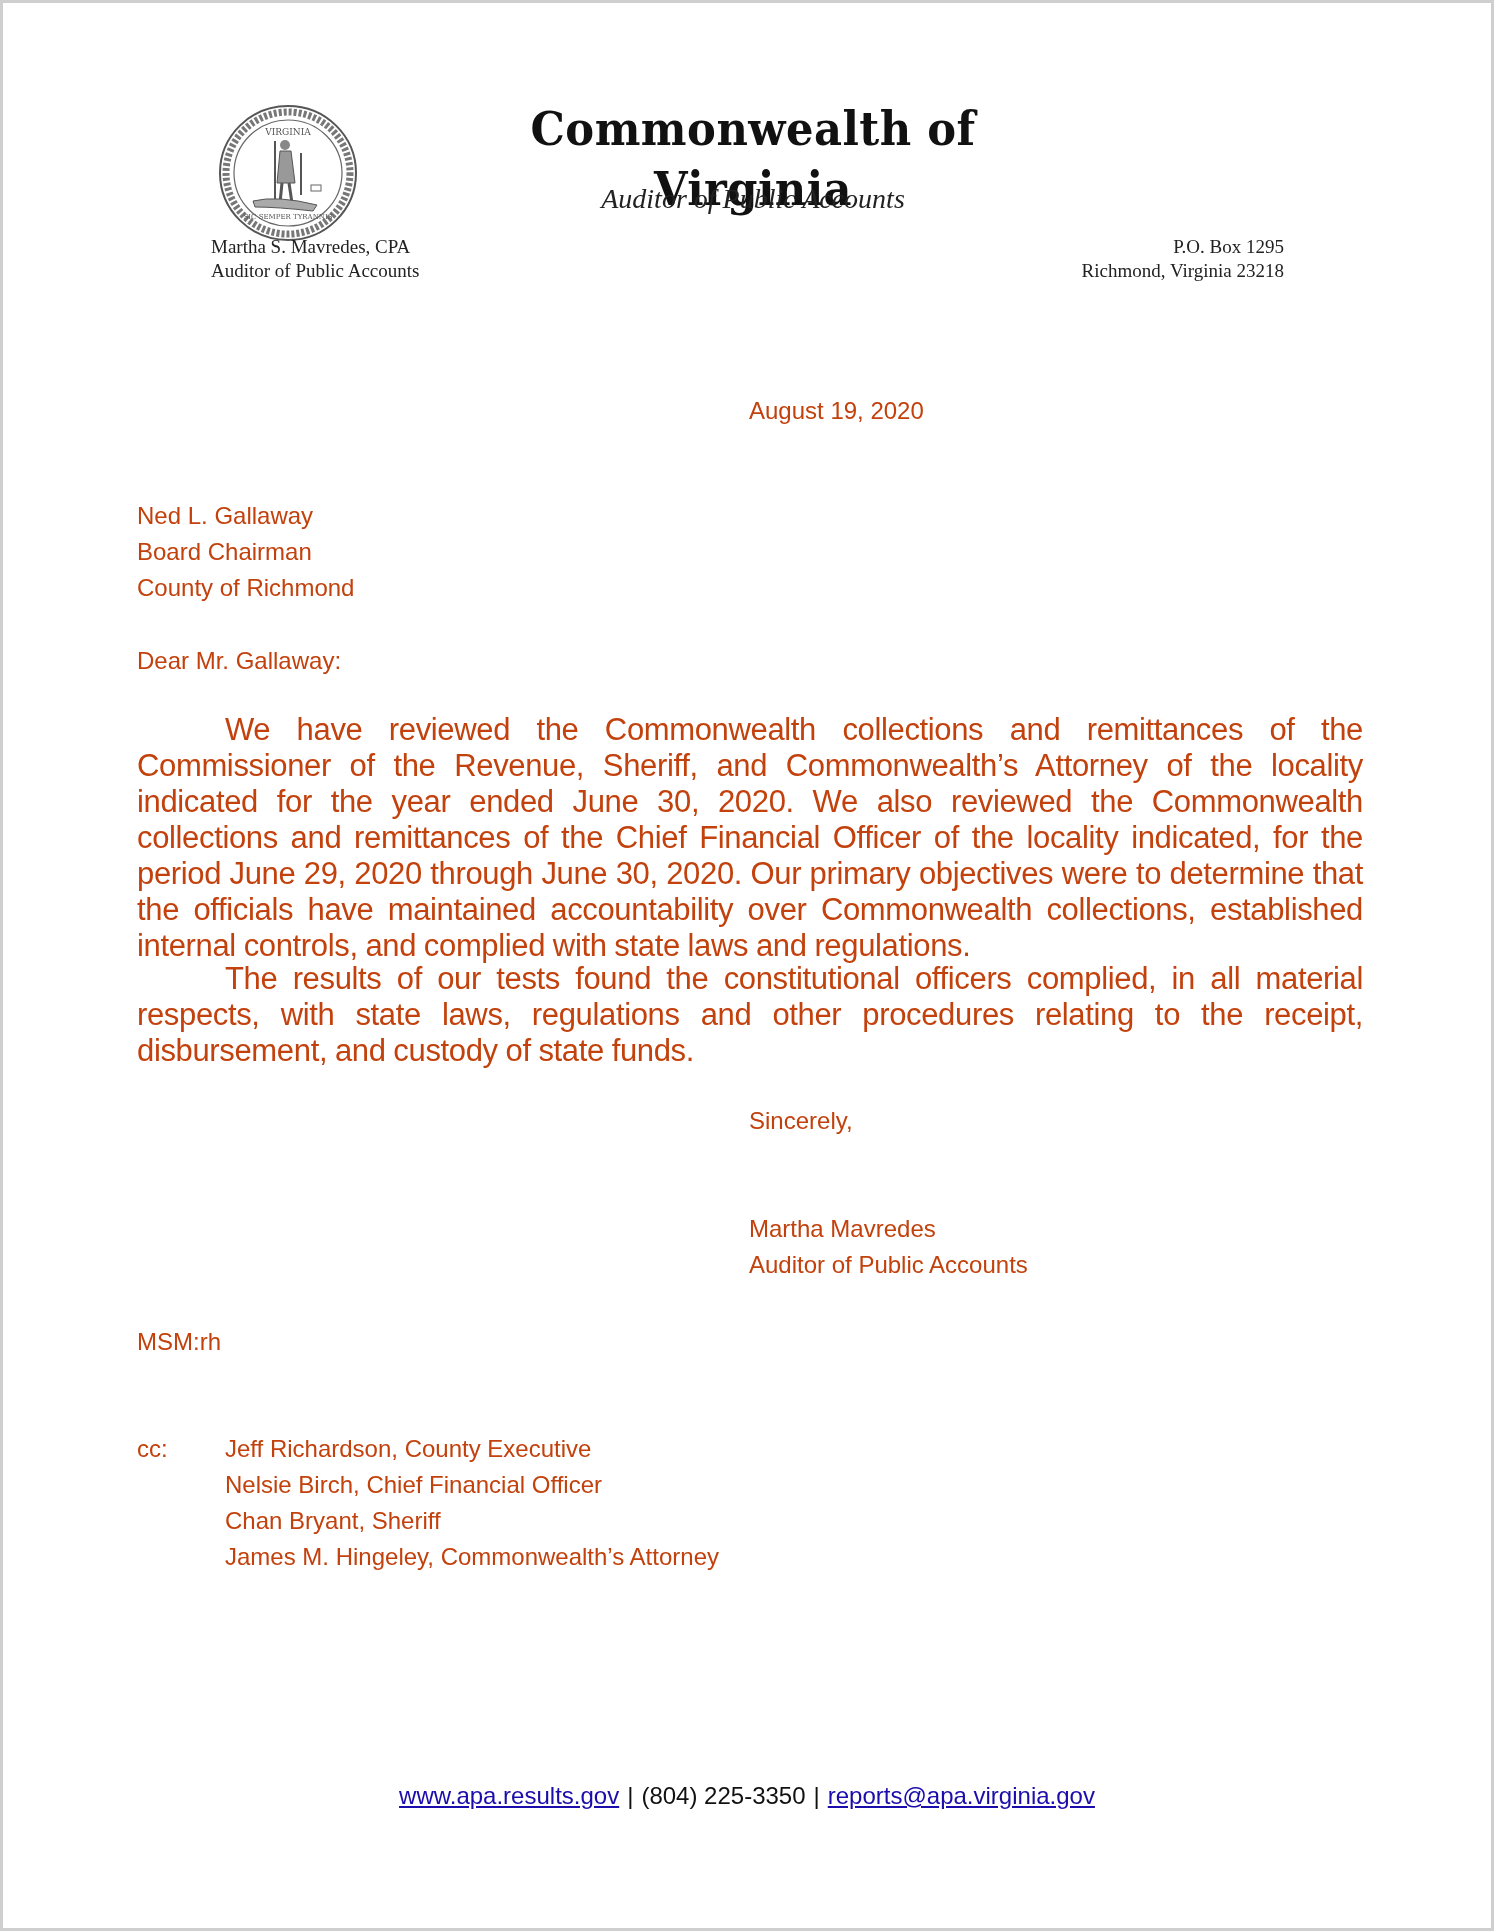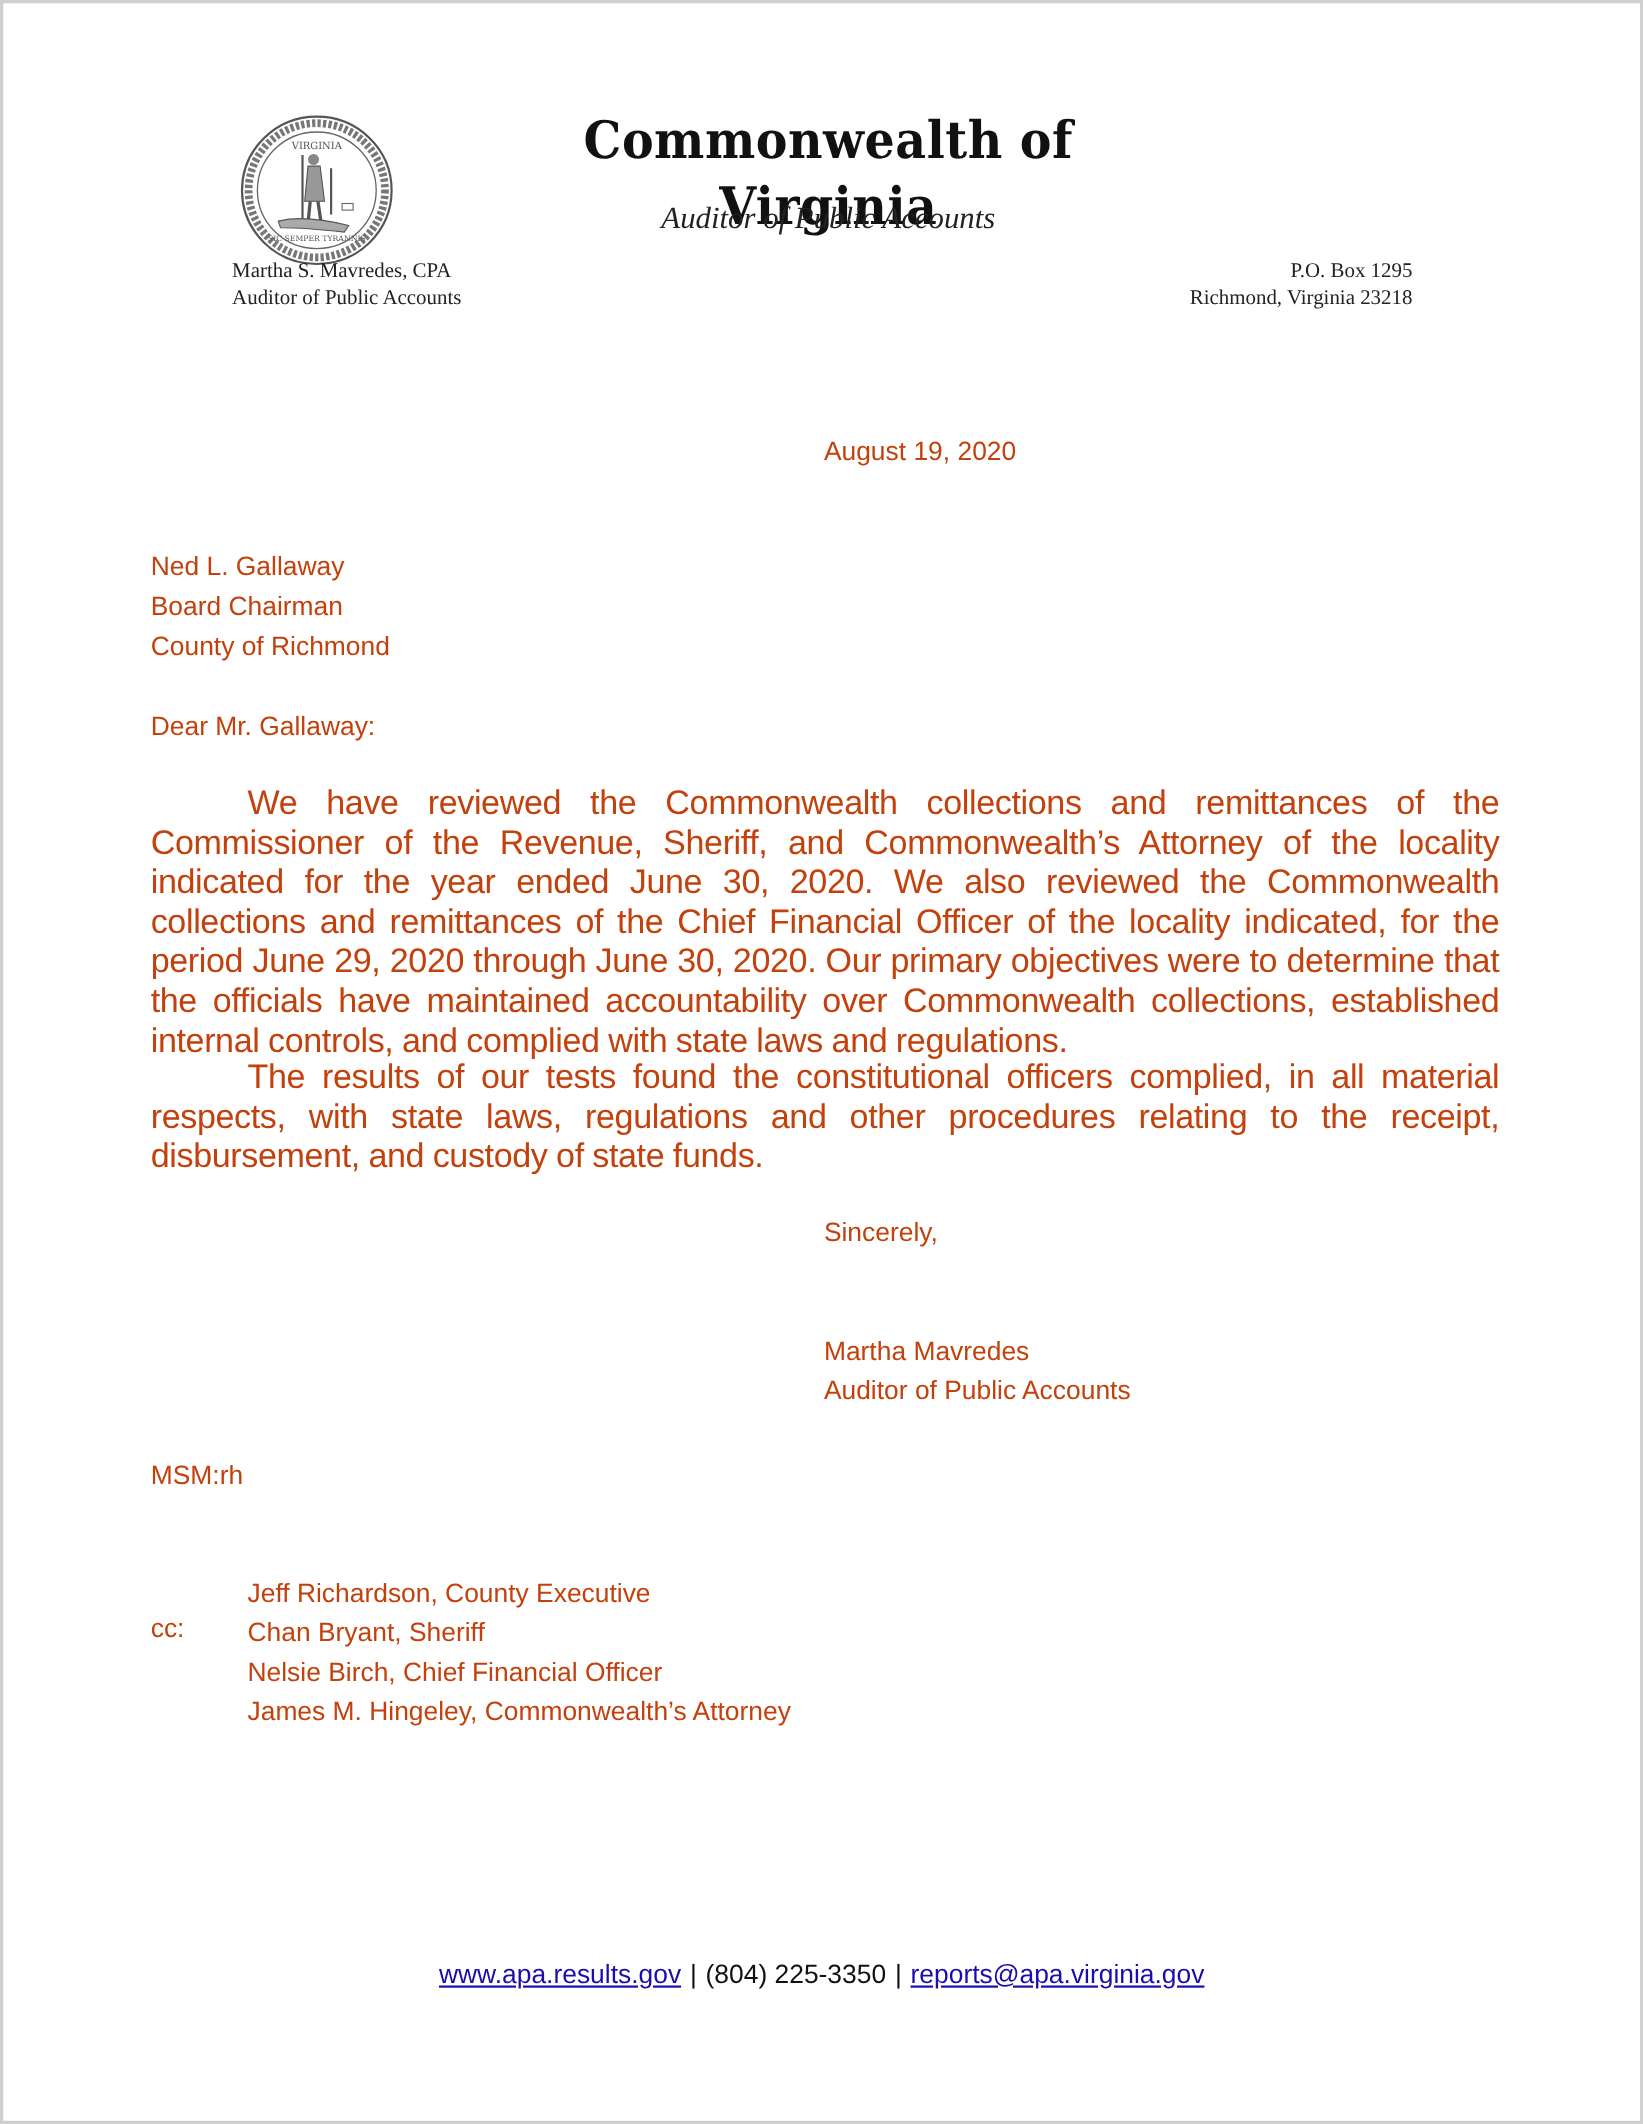--- a/index.html
+++ b/index.html
@@ -67,21 +67,21 @@
       font-size: 31px;
       letter-spacing: -0.35px;
       word-spacing: -0.5px;
     }
     .para1 { top: 709px; }
     .para2 { top: 958px; }
     .closing { left: 746px; top: 1100px; }
     .signer { left: 746px; top: 1208px; }
     .initials { left: 134px; top: 1321px; }
     .cc-block { left: 134px; top: 1428px; }
-    .cc-label { display: inline-block; width: 88px; vertical-align: top; margin-top: 32px; }
+    .cc-label { display: inline-block; width: 88px; vertical-align: top; }
     .cc-list { display: inline-block; vertical-align: top; }
     .line { display: block; white-space: nowrap; }
 
     
     .footer {
       left: 0; width: 1488px; top: 1776px;
       text-align: center;
       font-family: "Liberation Sans", sans-serif;
       font-size: 24px; line-height: 34px; color: #111;
     }
@@ -142,22 +142,22 @@
   <div class="abs txt signer">
     <span class="line">Martha Mavredes</span>
     <span class="line">Auditor of Public Accounts</span>
   </div>
 
   <div class="abs txt initials">MSM:rh</div>
 
   <div class="abs txt cc-block">
     <span class="cc-label">cc:</span><span class="cc-list">
       <span class="line">Jeff Richardson, County Executive</span>
+      <span class="line">Nelsie Birch, Chief Financial Officer</span>
       <span class="line">Chan Bryant, Sheriff</span>
-      <span class="line">Nelsie Birch, Chief Financial Officer</span>
       <span class="line">James M. Hingeley, Commonwealth’s Attorney</span>
     </span>
   </div>
 
   <div class="abs footer">
     <a>www.apa.results.gov</a><span class="sep">|</span><span>(804) 225-3350</span><span class="sep">|</span><a>reports@apa.virginia.gov</a>
   </div>
 
 </div>
 

